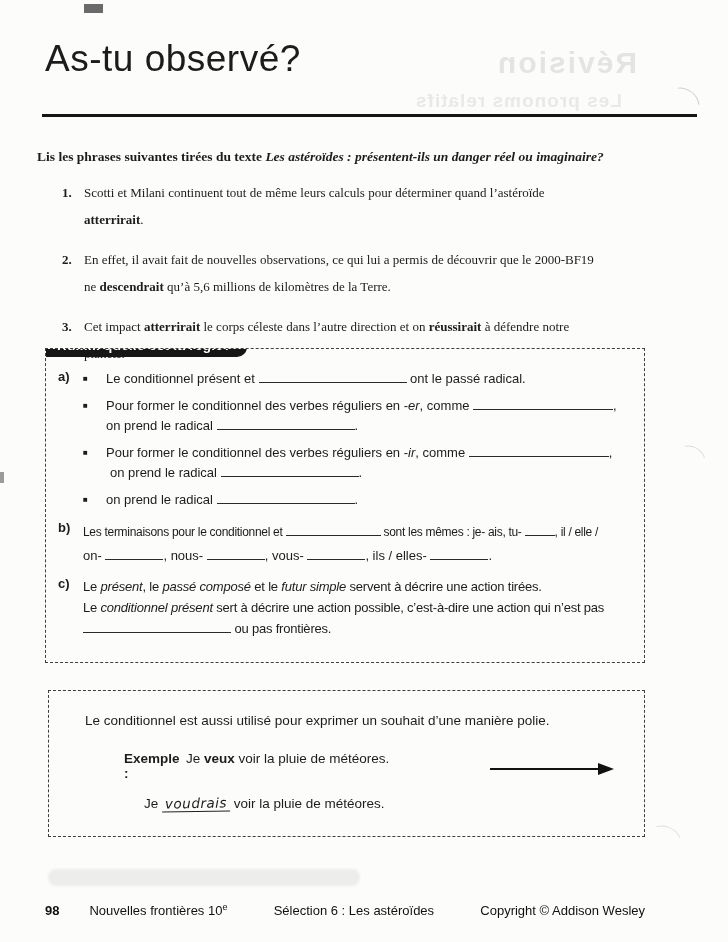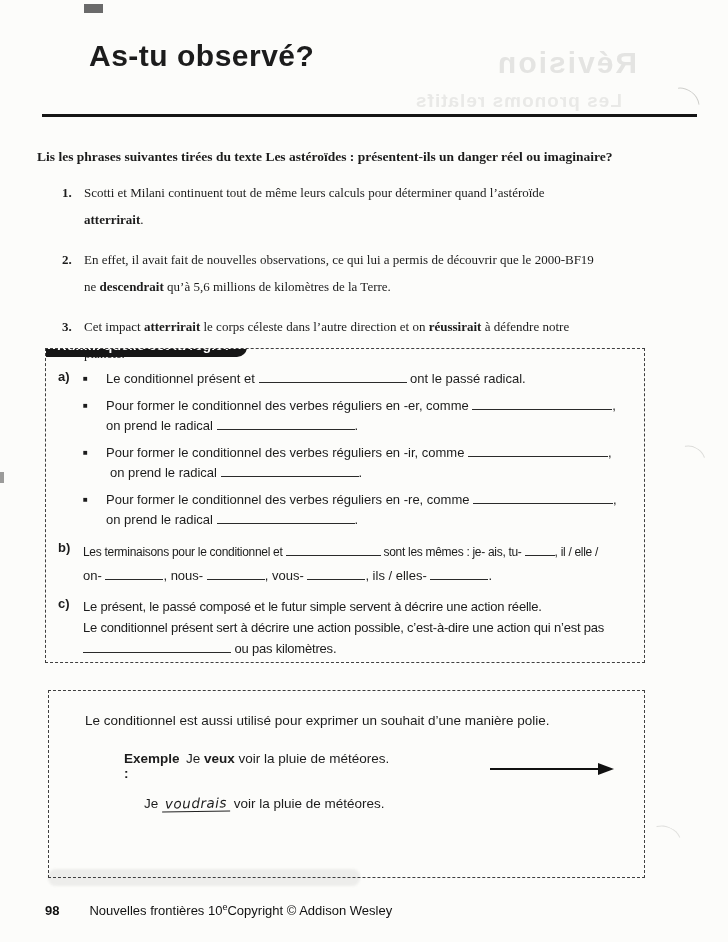--- a/index.html
+++ b/index.html
@@ -9,53 +9,53 @@
   .ghost{position:absolute;transform:scaleX(-1);color:#e4e4e2;font-weight:bold;pointer-events:none;}
   .ghost.g1{left:496px;top:46px;font-size:30px;letter-spacing:2px;}
   .ghost.g2{left:415px;top:90px;font-size:19px;letter-spacing:1px;color:#e9e9e7;}
   .ghost-bar{position:absolute;left:48px;top:869px;width:312px;height:17px;background:#ededeb;
              border-radius:8px;filter:blur(1px);}
   .scan-mark{position:absolute;background:#3a3a3a;}
   .curl{position:absolute;border:1.5px solid #cfcfcc;border-color:#cfcfcc transparent transparent transparent;
         border-radius:50%;}
   
   .header{position:absolute;left:45px;top:40px;}
-  .title{font-size:30px;font-weight:bold;letter-spacing:.5px;line-height:1.05;margin-left:44px;}
+  .title{font-size:37px;font-weight:normal;letter-spacing:.5px;line-height:1.05;}
   .subtitle{font-size:25px;font-weight:normal;letter-spacing:.6px;margin-top:5px;color:#222;}
   .rule{position:absolute;left:42px;top:114px;width:655px;height:3px;background:#151515;}
   
   .serif{font-family:"Liberation Serif","DejaVu Serif",serif;}
   .intro{position:absolute;left:37px;top:149px;font-size:13.5px;font-weight:bold;white-space:nowrap;}
   .ex-list{position:absolute;left:62px;top:179px;width:640px;font-size:13px;}
   .ex-item{display:flex;margin-bottom:13px;line-height:27px;}
   .ex-num{font-weight:bold;width:22px;flex:0 0 22px;}
   .ex-txt{white-space:nowrap;}
   
   .seg-b{font-weight:bold;}
-  .seg-i{}
+  .seg-i{font-style:italic;}
   .seg-hw{font-family:"DejaVu Sans",sans-serif;font-style:italic;letter-spacing:.5px;
           border-bottom:1.2px solid #222;padding:0 3px;display:inline-block;transform:rotate(-1deg);}
   .blank{display:inline-block;border-bottom:1.3px solid #2a2a2a;height:.85em;vertical-align:baseline;}
   
   .rbox{position:absolute;left:45px;top:348px;width:600px;height:315px;box-sizing:border-box;
         border:1.3px dashed #3f3f3f;padding:20px 8px 6px 12px;overflow:hidden;font-size:13px;}
   .rtab{position:absolute;left:-1px;top:-14px;background:#161616;color:#fff;font-size:13.5px;
         font-weight:bold;padding:3px 15px 4px 12px;border-radius:5px 10px 10px 2px;letter-spacing:.3px;}
   .row{display:flex;align-items:flex-start;margin-bottom:7px;}
   .lbl{font-weight:bold;width:25px;flex:0 0 25px;}
   .blt{width:23px;flex:0 0 23px;font-size:8px;line-height:20px;}
   .txt{flex:1;min-width:0;}
   .ln{line-height:20px;white-space:nowrap;}
   .sec-b .ln{line-height:24px;}
   .ln.tight{font-size:12px;letter-spacing:-0.3px;}
   .sec-c .ln{line-height:21px;letter-spacing:-0.2px;}
   .sec-b{margin-top:10px;}
   .sec-c{margin-top:8px;}
   
-  .pbox{position:absolute;left:48px;top:690px;width:597px;height:188px;box-sizing:border-box;
+  .pbox{position:absolute;left:48px;top:690px;width:597px;height:147px;box-sizing:border-box;
         border:1.3px dashed #3f3f3f;font-size:13.5px;}
   .pbox .statement{position:absolute;left:36px;top:22px;white-space:nowrap;}
   .pbox .ex-row{position:absolute;left:33px;top:60px;display:flex;}
   .pbox .ex-label{font-weight:bold;width:62px;flex:0 0 62px;margin-left:42px;}
   .pbox .ex-line2{position:absolute;left:95px;top:104px;}
   .arrow{position:absolute;right:28px;top:70px;}
   
   .footer{position:absolute;left:45px;top:902px;width:600px;display:flex;align-items:baseline;
           font-size:13px;color:#111;}
   .footer .pg{font-weight:bold;margin-right:30px;}
@@ -123,43 +123,42 @@
         <span class="blt">■</span>
         <div class="txt">
           <div class="ln"><span>Pour former le conditionnel des verbes réguliers en -</span><span class="seg-i">ir</span><span>, comme </span><span class="blank" style="width: 140px;"></span><span>,</span></div>
           <div class="ln" style="padding-left:4px;"><span>on prend le radical </span><span class="blank" style="width: 138px;"></span><span>.</span></div>
         </div>
       </div>
       <div class="row">
         <span class="lbl"></span>
         <span class="blt">■</span>
         <div class="txt">
-          <div class="ln"><span>Pour former le conditionnel des verbes réguliers en -</span><span class="seg-i">re</span><span>, comme </span><span class="blank" style="width: 140px;"></span><span>,</span></div>
           <div class="ln"><span>on prend le radical </span><span class="blank" style="width: 138px;"></span><span>.</span></div>
         </div>
       </div>
     </div>
 
     <div class="sec sec-b">
       <div class="row">
         <span class="lbl">b)</span>
         <div class="txt">
           <div class="ln tight"><span>Les terminaisons pour le conditionnel et </span><span class="blank" style="width: 95px;"></span><span> sont les mêmes : je- ais, tu- </span><span class="blank" style="width: 30px;"></span><span>, il / elle /</span></div>
           <div class="ln"><span>on- </span><span class="blank" style="width: 58px;"></span><span>, nous- </span><span class="blank" style="width: 58px;"></span><span>, vous- </span><span class="blank" style="width: 58px;"></span><span>, ils / elles- </span><span class="blank" style="width: 58px;"></span><span>.</span></div>
         </div>
       </div>
     </div>
 
     <div class="sec sec-c">
       <div class="row">
         <span class="lbl">c)</span>
         <div class="txt">
-          <div class="ln"><span>Le </span><span class="seg-i">présent</span><span>, le </span><span class="seg-i">passé composé</span><span> et le </span><span class="seg-i">futur simple</span><span> servent à décrire une action réelle.</span></div>
+          <div class="ln"><span>Le </span><span class="seg-i">présent</span><span>, le </span><span class="seg-i">passé composé</span><span> et le </span><span class="seg-i">futur simple</span><span> servent à décrire une action tirées.</span></div>
           <div class="ln"><span>Le </span><span class="seg-i">conditionnel présent</span><span> sert à décrire une action possible, c’est-à-dire une action qui n’est pas</span></div>
-          <div class="ln"><span class="blank" style="width: 148px;"></span><span> ou pas kilomètres.</span></div>
+          <div class="ln"><span class="blank" style="width: 148px;"></span><span> ou pas frontières.</span></div>
         </div>
       </div>
     </div>
   </div>
 
   <div class="pbox">
     <div class="statement">Le conditionnel est aussi utilisé pour exprimer un souhait d’une manière polie.</div>
     <div class="ex-row">
       <span class="ex-label">Exemple :</span>
       <div><span>Je </span><span class="seg-b">veux</span><span> voir la pluie de météores.</span></div>
@@ -167,16 +166,17 @@
     <div class="ex-line2"><span>Je </span><span class="seg-hw">voudrais</span><span> voir la pluie de météores.</span></div>
     <svg class="arrow" width="128" height="16">
       <line x1="2" y1="8" x2="112" y2="8" stroke="#111" stroke-width="2.2"></line>
       <polygon points="110,2 126,8 110,14" fill="#111"></polygon>
     </svg>
   </div>
 
   <div class="footer">
     <span class="pg">98</span>
     <span><span>Nouvelles frontières 10</span><sup>e</sup></span>
+    <span class="center">Sélection 6 : Les astéroïdes</span>
     <span>Copyright © Addison Wesley</span>
   </div>
 
 </div>
 
 </body></html>

